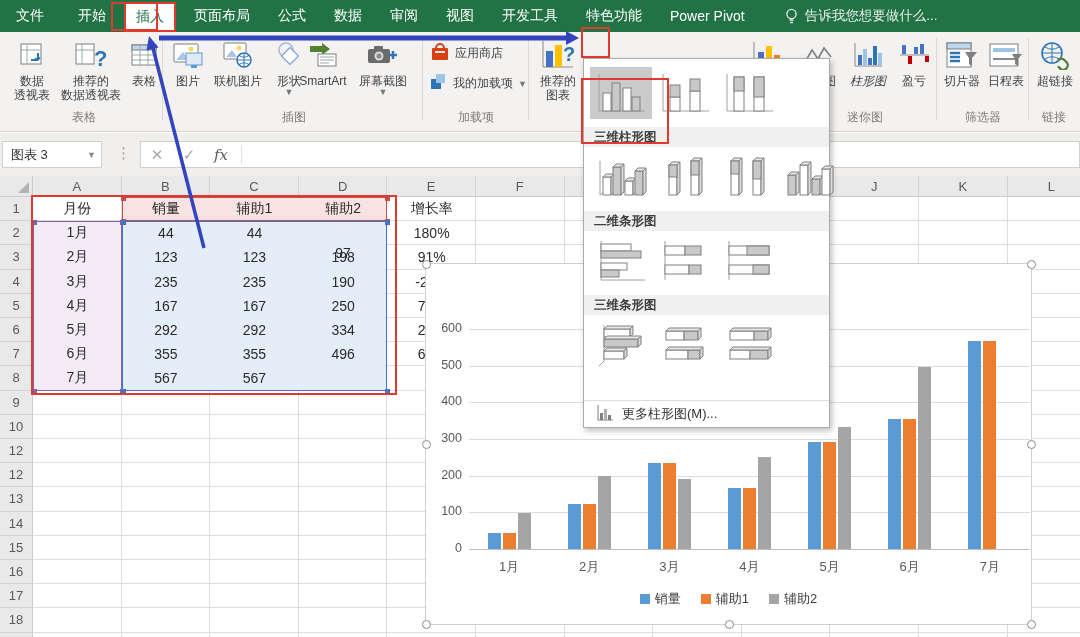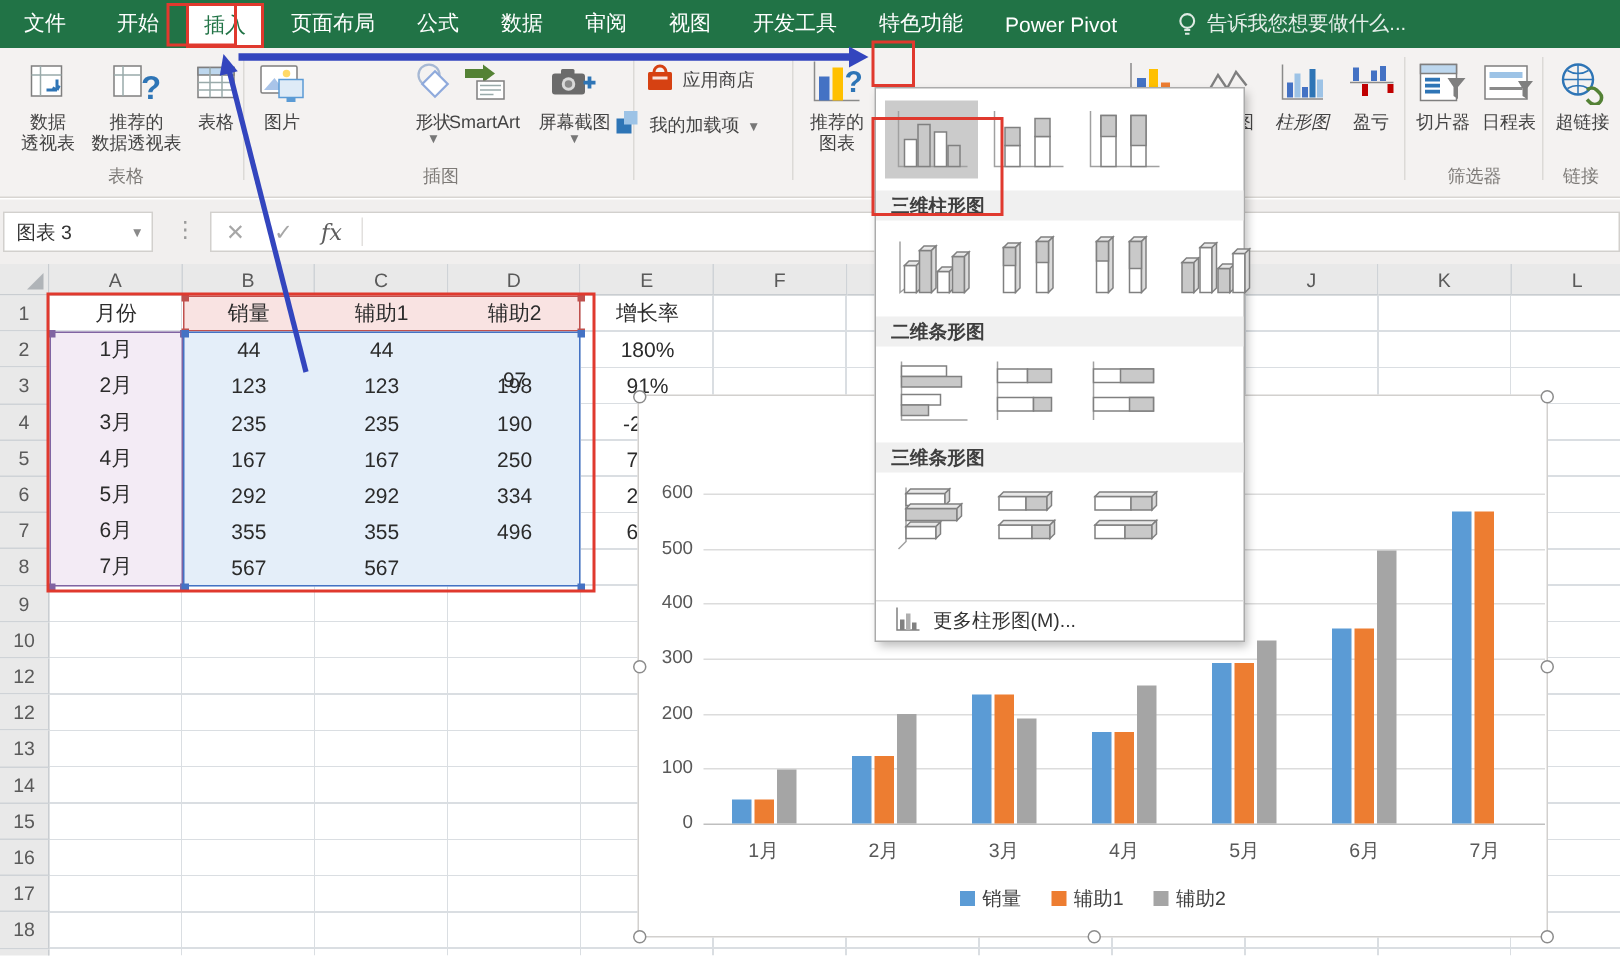--- a/index.html
+++ b/index.html
@@ -142,20 +142,32 @@
           <svg width="32" height="30">
             <rect x="2" y="4" width="24" height="18" rx="1" fill="#FFF" stroke="#7F7F7F" stroke-width="1"></rect>
             <circle cx="19" cy="9" r="2.5" fill="#FFD966"></circle>
             <path d="M4 20 l7 -8 6 8 z" fill="#A9C4E9"></path>
             <rect x="14" y="13" width="16" height="12" fill="#DEEBF7" stroke="#5B9BD5"></rect>
             <rect x="19" y="25" width="6" height="3" fill="#5B9BD5"></rect>
           </svg>
         </span>
       <span>图片</span>
       </div>
+      <div class="bigbtn" style="left:208px;width:60px;">
+      <span class="bicon">
+          <svg width="32" height="30">
+            <rect x="2" y="3" width="22" height="16" rx="1" fill="#fff" stroke="#7F7F7F" stroke-width="1"></rect>
+            <circle cx="17" cy="8" r="2.5" fill="#FFD966"></circle>
+            <path d="M4 17 l6 -7 5 7 z" fill="#A9C4E9"></path>
+            <circle cx="22" cy="20" r="7" fill="#fff" stroke="#2E75B6" stroke-width="1.5"></circle>
+            <path d="M15 20 h14 M22 13 v14 M17 15.5 a9 9 0 0 0 10 0 M17 24.5 a9 9 0 0 1 10 0" stroke="#2E75B6" fill="none"></path>
+          </svg>
+        </span>
+      <span>联机图片</span>
+      </div>
       <div class="bigbtn" style="left:270px;width:38px;">
       <span class="bicon">
           <svg width="30" height="30">
             <circle cx="12" cy="10" r="7" fill="none" stroke="#A6B8D4" stroke-width="1.5"></circle>
             <rect x="10" y="10" width="12" height="12" transform="rotate(45 16 16)" fill="#fff" stroke="#8FAADC" stroke-width="1.5"></rect>
           </svg>
         </span>
       <span>形状</span>
         <span class="caret">▼</span>
       </div>
@@ -187,27 +199,30 @@
       </div>
       <div class="gsep" style="left:422px;"></div>
       <div class="smallrow" style="left:430px;top:10px;">
         <span><svg width="20" height="20">
             <rect x="2" y="6" width="16" height="12" rx="1" fill="#D64112"></rect>
             <path d="M6 6 a4 4 0 0 1 8 0" fill="none" stroke="#D64112" stroke-width="2"></path>
             <rect x="5" y="9" width="10" height="2" fill="#fff" opacity=".85"></rect>
           </svg></span>
         <span>应用商店</span>
       </div>
-      <div class="smallrow" style="left:408px;top:40px;">
+      <div class="smallrow" style="left:428px;top:40px;">
         <span><svg width="20" height="20">
             <rect x="3" y="7" width="10" height="10" fill="#2E75B6"></rect>
             <rect x="8" y="2" width="9" height="9" fill="#9DC3E6"></rect>
           </svg></span>
         <span>我的加载项</span>
         <span class="caret">▼</span>
+      </div>
+      <div class="rgroup" style="left:426px;width:100px;">
+        <div class="grouplabel">加载项</div>
       </div>
       <div class="gsep" style="left:528px;"></div>
       <div class="bigbtn" style="left:534px;width:48px;">
       <span class="bicon">
           <svg width="36" height="32">
             <path d="M3 2 v26 h30" stroke="#8a8a8a" fill="none"></path>
             <rect x="6" y="12" width="7" height="16" fill="#4472C4"></rect>
             <rect x="15" y="6" width="7" height="22" fill="#FFC000"></rect>
             <text x="23" y="22" font-size="20" font-weight="bold" fill="#2E75B6">?</text>
           </svg>
@@ -275,20 +290,23 @@
           <svg width="32" height="28">
             <path d="M2 14 h29" stroke="#8a8a8a"></path>
             <rect x="4" y="4" width="4" height="9" fill="#4472C4"></rect>
             <rect x="10" y="15" width="4" height="8" fill="#C00000"></rect>
             <rect x="16" y="6" width="4" height="7" fill="#4472C4"></rect>
             <rect x="22" y="3" width="4" height="10" fill="#4472C4"></rect>
             <rect x="27" y="15" width="4" height="6" fill="#C00000"></rect>
           </svg>
         </span>
       <span>盈亏</span>
+      </div>
+      <div class="rgroup" style="left:796px;width:138px;">
+        <div class="grouplabel">迷你图</div>
       </div>
       <div class="gsep" style="left:936px;"></div>
       <div class="bigbtn" style="left:941px;width:42px;">
       <span class="bicon">
           <svg width="34" height="30">
             <rect x="2" y="3" width="24" height="24" fill="#fff" stroke="#7F7F7F" stroke-width="1"></rect>
             <rect x="2" y="3" width="24" height="6" fill="#BDD7EE" stroke="#7F7F7F" stroke-width="1"></rect>
             <path d="M5 13 h10 M5 17 h10 M5 21 h10" stroke="#2E75B6" stroke-width="2.5"></path>
             <path d="M20 12 h12 l-5 6 v8 l-3 -2 v-6 z" fill="#7f7f7f"></path>
           </svg>

